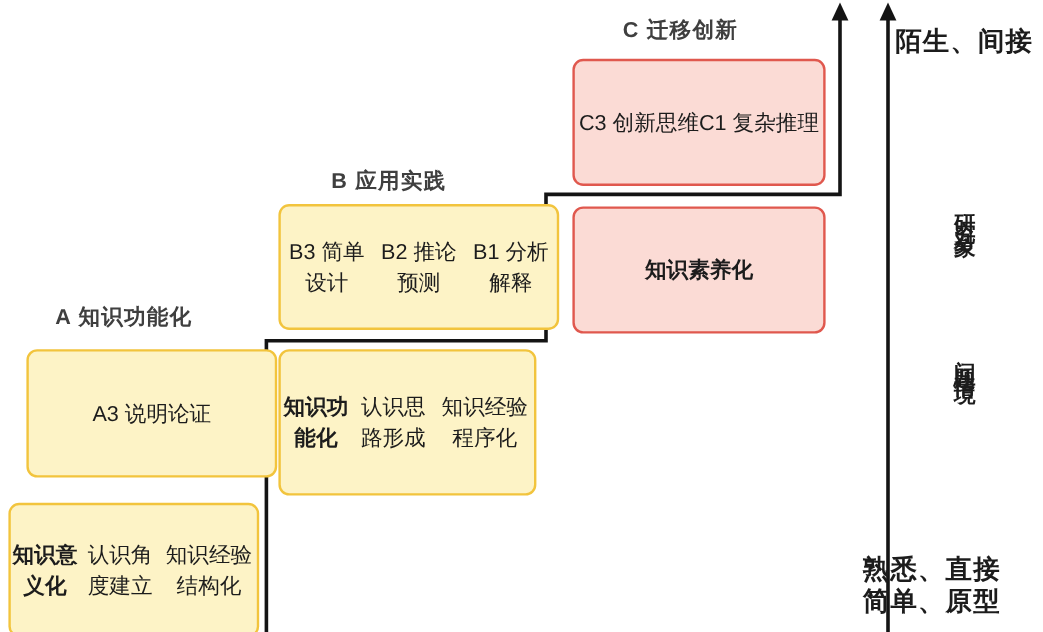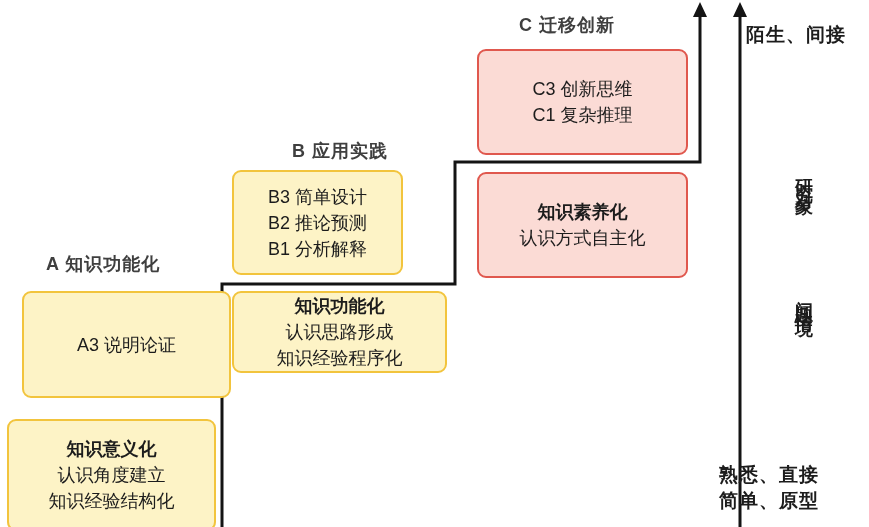--- a/index.html
+++ b/index.html
@@ -9,37 +9,37 @@
   }
   html,body{margin:0;padding:0}
   body{
     width:869px;height:527px;position:relative;overflow:hidden;
     background:#ffffff;color:var(--text);
     font-family:"Liberation Sans", sans-serif;
   }
   svg.lines{position:absolute;left:0;top:0;width:869px;height:527px;z-index:1}
   .box{
     position:absolute;z-index:2;box-sizing:border-box;
-    display:flex;flex-direction:column;justify-content:center;align-items:center;
+    display:flex;flex-direction:row;justify-content:center;align-items:center;
     border-radius:9px;font-size:18px;line-height:26px;text-align:center;
   }
   .yellow{background:var(--yellow-fill);border:2.5px solid var(--yellow-border)}
   .pink{background:var(--pink-fill);border:2.5px solid var(--pink-border)}
   .bold{font-weight:bold}
   .title{position:absolute;z-index:2;font-size:18px;font-weight:bold;color:var(--title);letter-spacing:1px}
   .title-a{left:46px;top:252px}
-  .title-b{left:292px;top:139px}
+  .title-b{left:276px;top:139px}
   .title-c{left:519px;top:13px}
   .box-a-skills{left:22px;top:291px;width:209px;height:107px}
   .box-a-knowledge{left:7px;top:419px;width:209px;height:112px}
-  .box-b-skills{left:232px;top:170px;width:171px;height:105px}
-  .box-b-knowledge{left:232px;top:291px;width:215px;height:82px}
+  .box-b-skills{left:232px;top:170px;width:234px;height:105px}
+  .box-b-knowledge{left:232px;top:291px;width:215px;height:122px}
   .box-c-skills{left:477px;top:49px;width:211px;height:106px}
   .box-c-knowledge{left:477px;top:172px;width:211px;height:106px}
-  .sidelabel{position:absolute;z-index:2;font-size:19px;font-weight:600;line-height:26px;letter-spacing:1px}
+  .sidelabel{position:absolute;z-index:2;font-size:22px;font-weight:600;line-height:26px;letter-spacing:1px}
   .top-labels{left:746px;top:22px}
   .bottom-labels{left:719px;top:462px}
   .vlabel{position:absolute;z-index:2;writing-mode:vertical-rl;font-size:18px;font-weight:600;letter-spacing:6px}
   .vlabel-1{left:792px;top:164px}
   .vlabel-2{left:792px;top:286px}
 </style>
 </head>
 <body>
 
 <svg class="lines" viewBox="0 0 869 527">
@@ -72,21 +72,20 @@
   <div class="line">认识思路形成</div>
   <div class="line">知识经验程序化</div>
 </div>
 
 <div class="box pink box-c-skills">
   <div class="line">C3 创新思维</div>
   <div class="line">C1 复杂推理</div>
 </div>
 <div class="box pink box-c-knowledge">
   <div class="line bold">知识素养化</div>
-  <div class="line">认识方式自主化</div>
 </div>
 
 <div class="sidelabel top-labels">
   <div>陌生、间接</div>
 </div>
 <div class="vlabel vlabel-1">研究对象</div>
 <div class="vlabel vlabel-2">问题情境</div>
 <div class="sidelabel bottom-labels">
   <div>熟悉、直接</div>
   <div>简单、原型</div>

